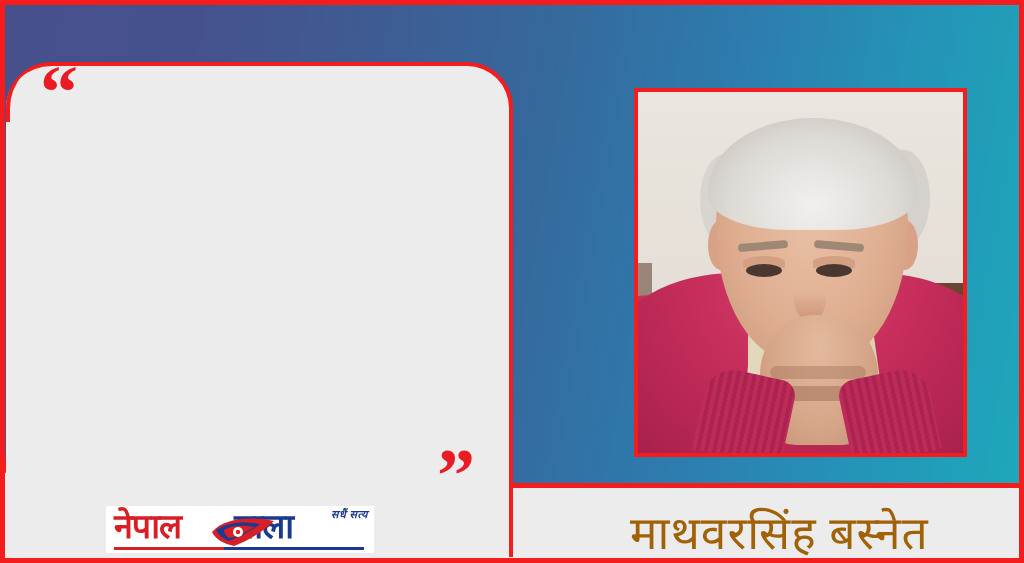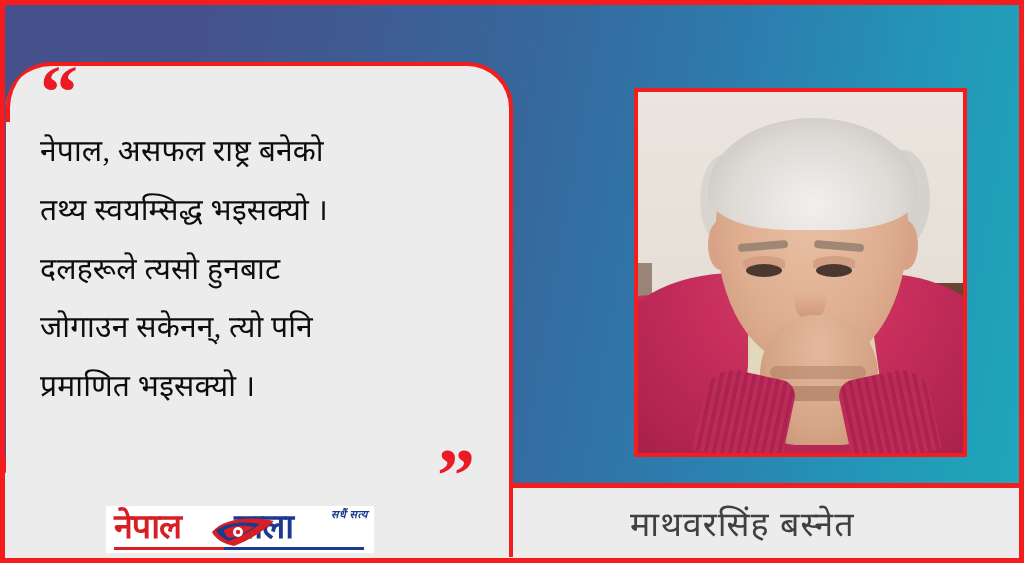--- a/index.html
+++ b/index.html
@@ -516,49 +516,42 @@
     bottom: 3px;
     width: 250px;
     height: 3px;
     background: linear-gradient(90deg, #d81f26 0%, #d81f26 44%, #1b3a8f 44%, #1b3a8f 100%);
   }
 
   .speaker-name {
     position: absolute;
     left: 630px;
     top: 12px;
-    font-family: Liberation Sans, sans-serif;
-    font-size: 34px;
-    color: #404040;
+    font-family: Liberation Serif, serif;
+    font-size: 46px;
+    color: #a16207;
     letter-spacing: 1px;
     white-space: nowrap;
     z-index: 26;
   }
 </style>
 </head>
 <body>
 
 <div class="canvas">
 
   <div class="gray-base"></div>
 
   <div class="blue-panel"></div>
 
   <div class="quote-card"></div>
   <div class="quote-card-leftedge"></div>
 
   <div class="quote-inner">
     <div class="quote-open">“</div>
-    <div class="quote-text">
-      <span class="quote-line">नेपाल, असफल राष्ट्र बनेको</span>
-      <span class="quote-line">तथ्य स्वयम्सिद्ध भइसक्यो ।</span>
-      <span class="quote-line">दलहरूले त्यसो हुनबाट</span>
-      <span class="quote-line">जोगाउन सकेनन्, त्यो पनि</span>
-      <span class="quote-line">प्रमाणित भइसक्यो ।</span>
-    </div>
   </div>
 
   <div class="quote-close">”</div>
 
   <div class="portrait-frame">
     <div class="portrait-img">
       <div class="p-wall"></div>
       <div class="p-furniture"></div>
       <div class="p-furniture2"></div>
       <div class="p-shoulder-l"></div>

